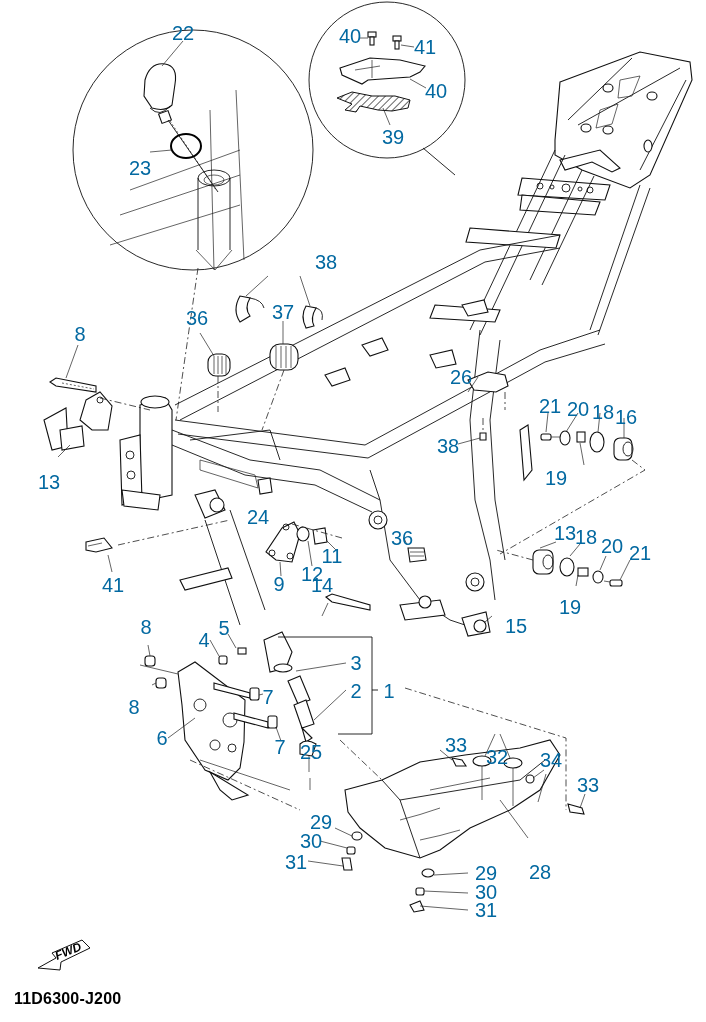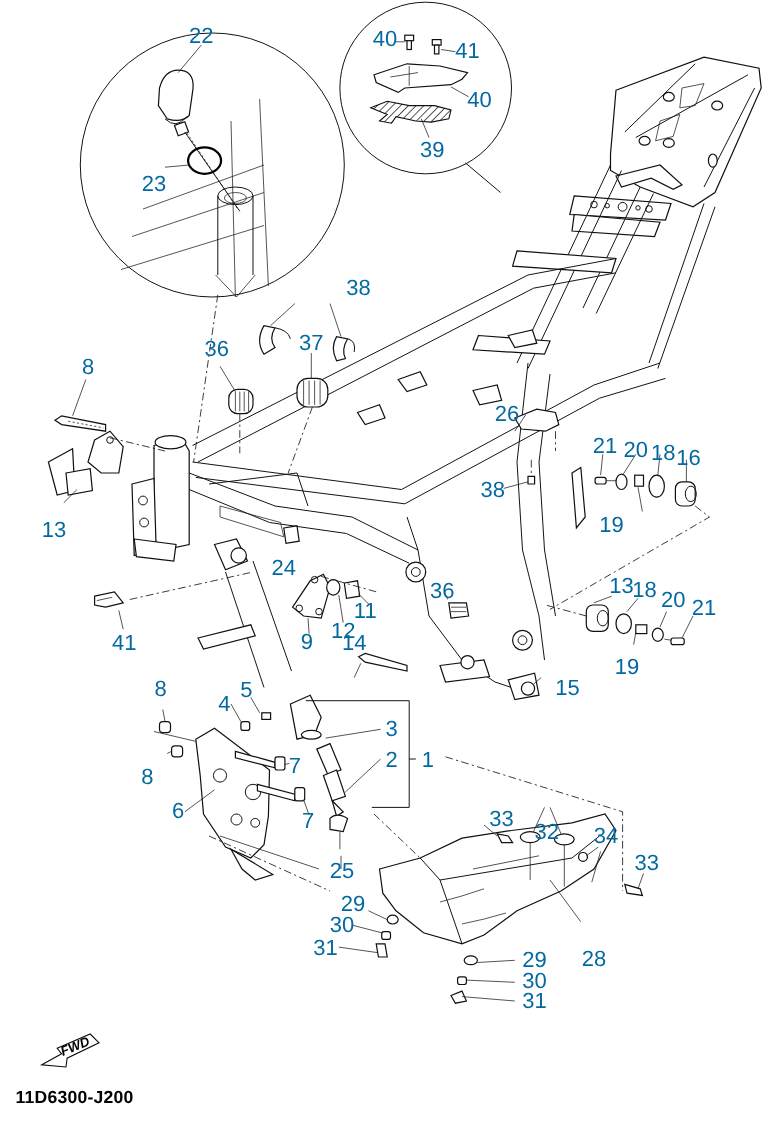--- a/index.html
+++ b/index.html
@@ -350,21 +350,21 @@
 <div class="lbl" style="left:146px;top:627px">8</div>
 <div class="lbl" style="left:134px;top:707px">8</div>
 <div class="lbl" style="left:204px;top:640px">4</div>
 <div class="lbl" style="left:224px;top:628px">5</div>
 <div class="lbl" style="left:356px;top:663px">3</div>
 <div class="lbl" style="left:356px;top:691px">2</div>
 <div class="lbl" style="left:389px;top:691px">1</div>
 <div class="lbl" style="left:268px;top:697px">7</div>
 <div class="lbl" style="left:280px;top:747px">7</div>
 <div class="lbl" style="left:162px;top:738px">6</div>
-<div class="lbl" style="left:311px;top:792px">25</div>
+<div class="lbl" style="left:311px;top:752px">25</div>
 <div class="lbl" style="left:456px;top:745px">33</div>
 <div class="lbl" style="left:497px;top:757px">32</div>
 <div class="lbl" style="left:551px;top:760px">34</div>
 <div class="lbl" style="left:588px;top:785px">33</div>
 <div class="lbl" style="left:540px;top:872px">28</div>
 <div class="lbl" style="left:321px;top:822px">29</div>
 <div class="lbl" style="left:311px;top:841px">30</div>
 <div class="lbl" style="left:296px;top:862px">31</div>
 <div class="lbl" style="left:486px;top:873px">29</div>
 <div class="lbl" style="left:486px;top:892px">30</div>

